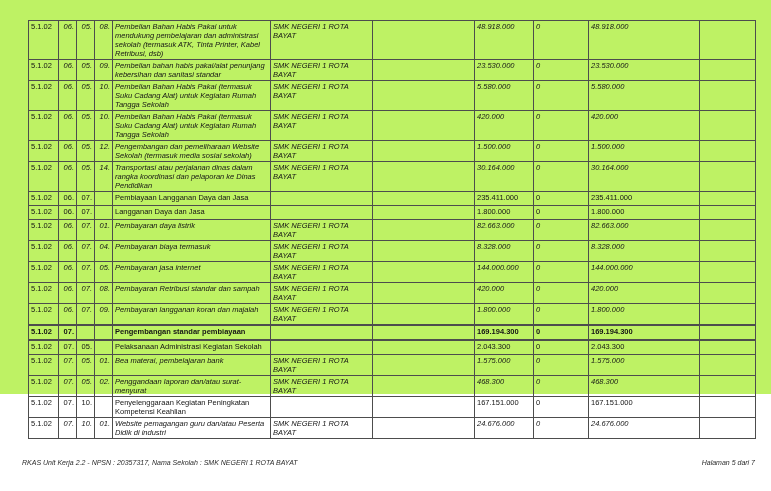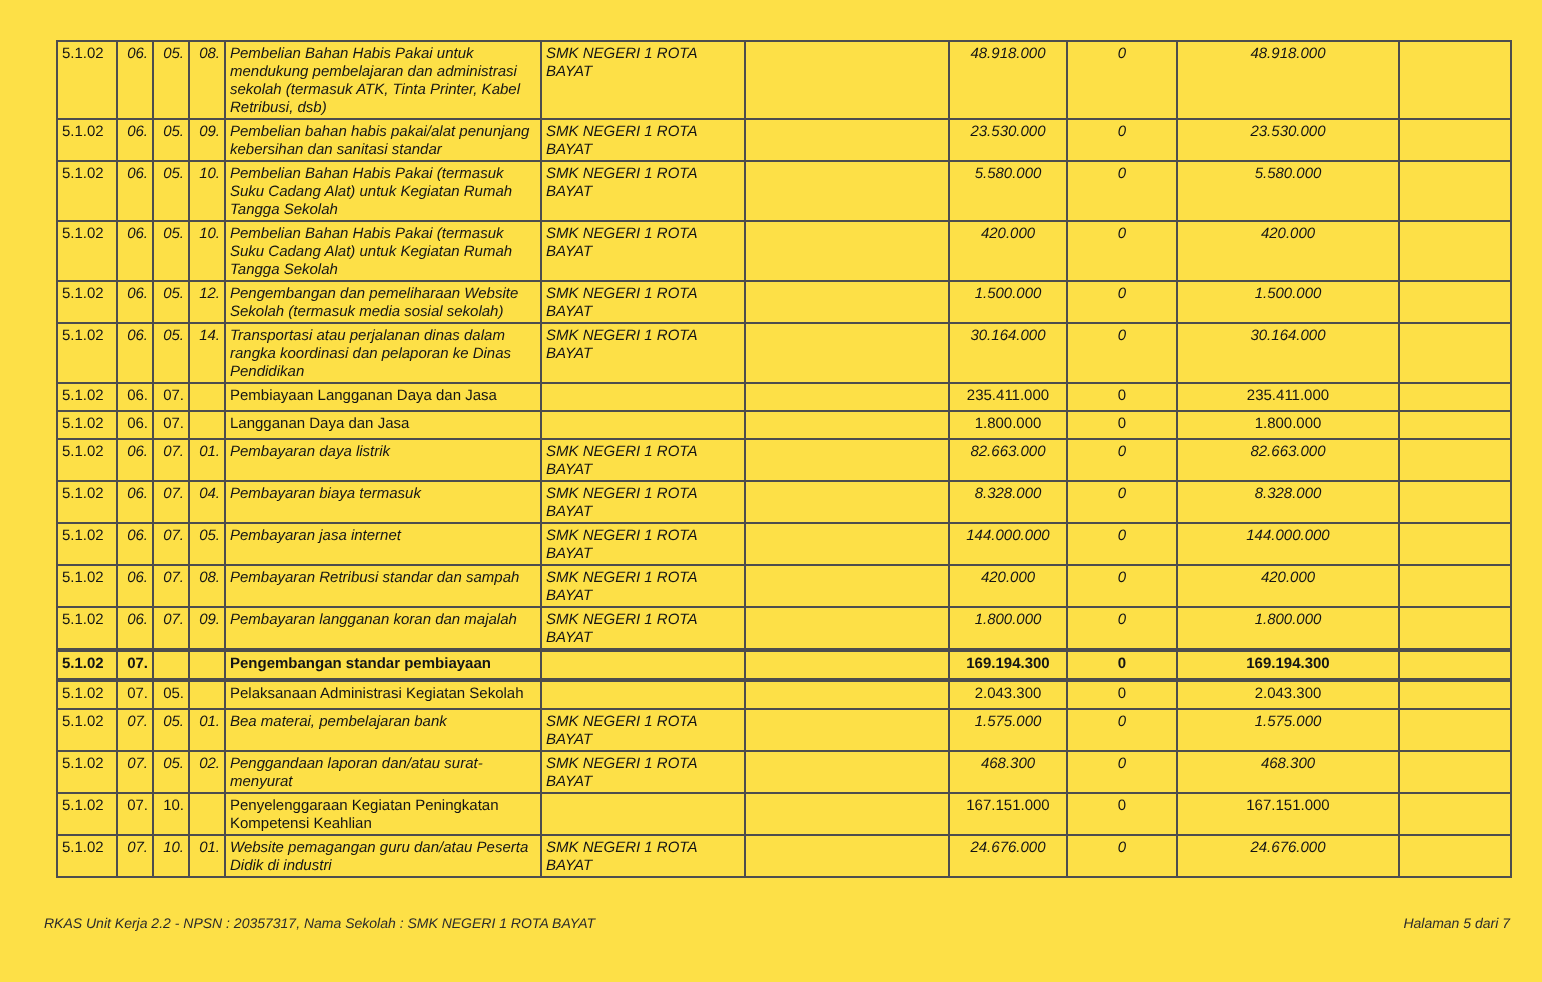--- a/index.html
+++ b/index.html
@@ -1,34 +1,34 @@
 <!DOCTYPE html>
 <html><head>
 <meta charset="utf-8">
 <style>
   html,body{margin:0;padding:0;}
   body{
     width:771px;height:491px;background:#ffffff;
     font-family:"Liberation Sans",sans-serif;color:#141414;
     overflow:hidden;
   }
-  .page{position:relative;width:771px;height:491px;background:#fde047;}
+  .page{position:relative;width:771px;height:394px;background:#bef264;}
   table.budget{
     position:absolute;left:28px;top:20px;width:727px;
     border-collapse:collapse;table-layout:fixed;
   }
   table.budget td{
     border:1px solid #4d4d4d;
     font-size:7.5px;line-height:9px;
     padding:1px 2px;vertical-align:top;
     overflow:hidden;word-wrap:break-word;
   }
   td.c1{padding-left:3px;}
   td.code{text-align:right;}
-  td.amt{text-align:center;padding-right:3px;}
+  td.amt{text-align:left;padding-right:3px;}
   tr.detail .it{font-style:italic;}
   tr.bold td{font-weight:bold;border-top-width:2px;border-bottom-width:2px;}
   tr.r1line td{height:11px;}
   .footer{
     position:absolute;left:22px;top:459px;width:733px;
     display:flex;justify-content:space-between;
     font-size:7px;font-style:italic;color:#2b2b2b;
   }
 </style>
 </head>

